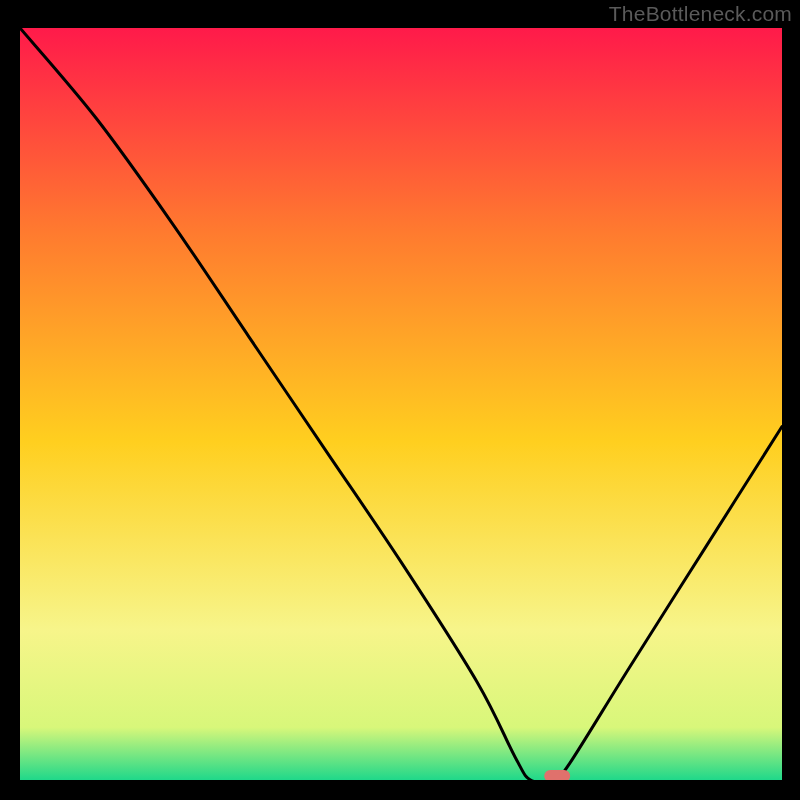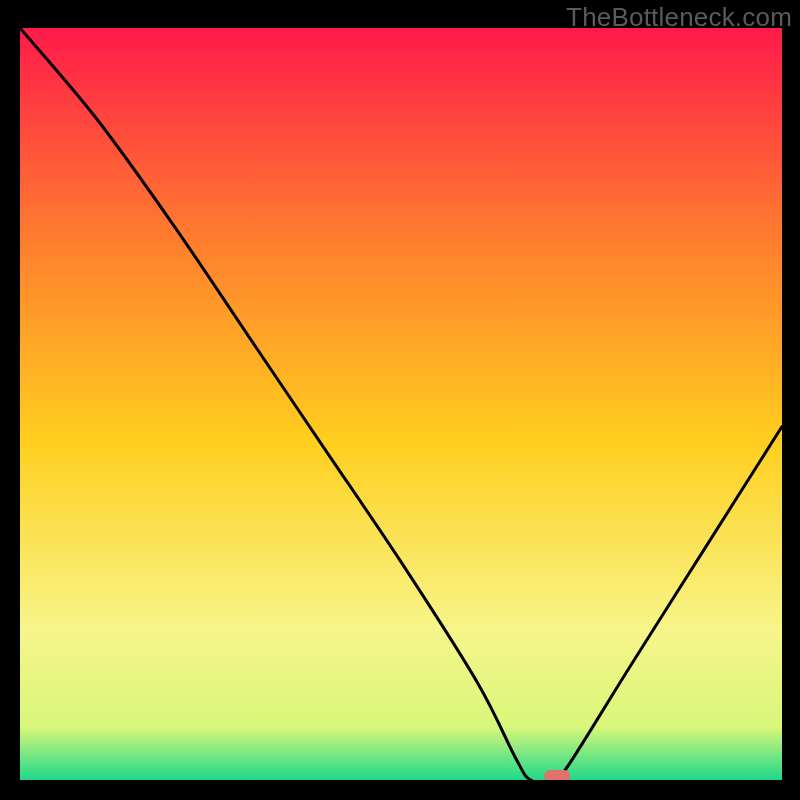--- a/index.html
+++ b/index.html
@@ -14,21 +14,21 @@
   .wrap {
     position: relative;
     width: 800px;
     height: 800px;
   }
   .watermark {
     position: absolute;
     top: 2px;
     right: 8px;
     color: #5a5a5a;
-    font-size: 26px;
+    font-size: 21px;
     font-weight: 400;
     letter-spacing: 0.2px;
     z-index: 10;
   }
   svg.plot {
     position: absolute;
     left: 20px;
     top: 28px;
     width: 762px;
     height: 752px;

